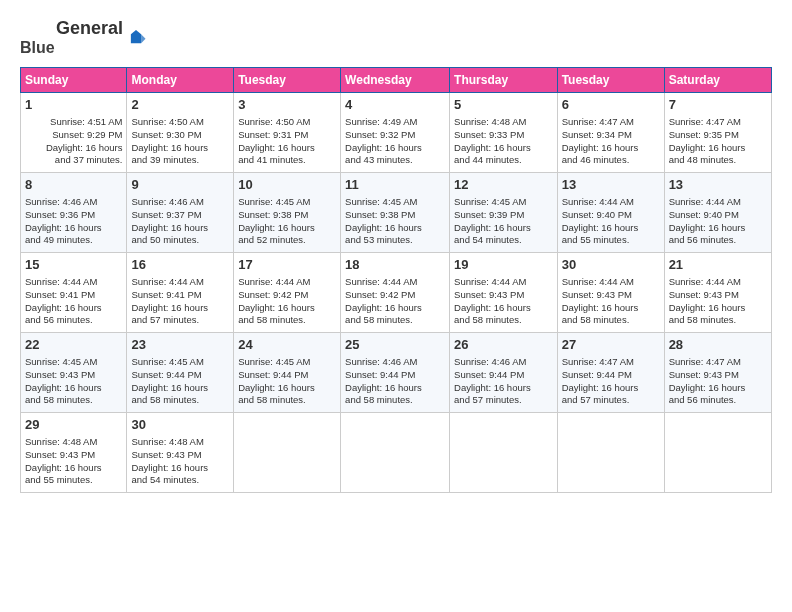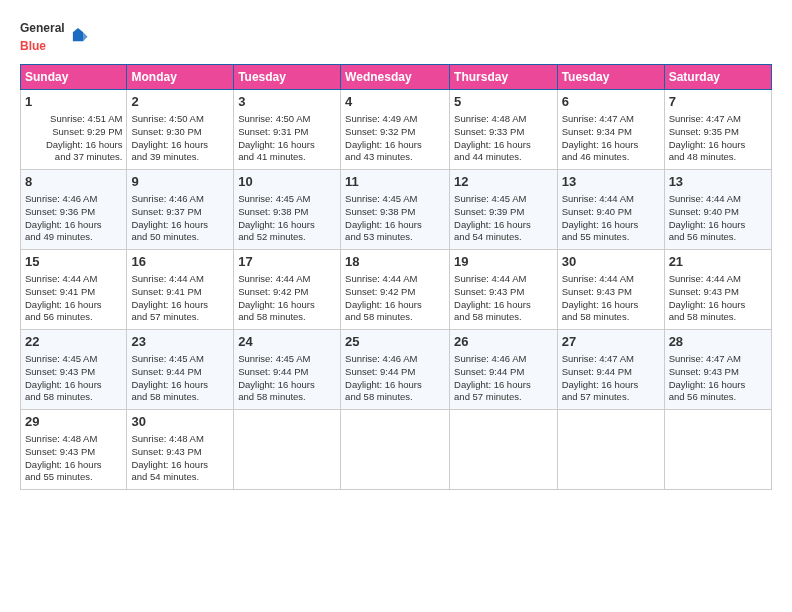--- a/index.html
+++ b/index.html
@@ -19,28 +19,29 @@
       display: flex;
       justify-content: space-between;
       align-items: flex-start;
       margin-bottom: 10px;
     }
     .logo {
       display: flex;
       align-items: center;
     }
     .logo-text-general {
-      font-size: 12px;
+      font-size: 18px;
       font-weight: bold;
       color: #333;
+      margin-left: 36px;
     }
     .logo-text-blue {
-      font-size: 12px;
-      font-weight: bold;
-      color: #ef4444;
+      font-size: 16px;
+      font-weight: bold;
+      color: #404040;
     }
     .logo-icon {
       width: 22px;
       height: 22px;
       margin-left: 2px;
     }
     .title-area {
       text-align: right;
     }
     .month-title {

